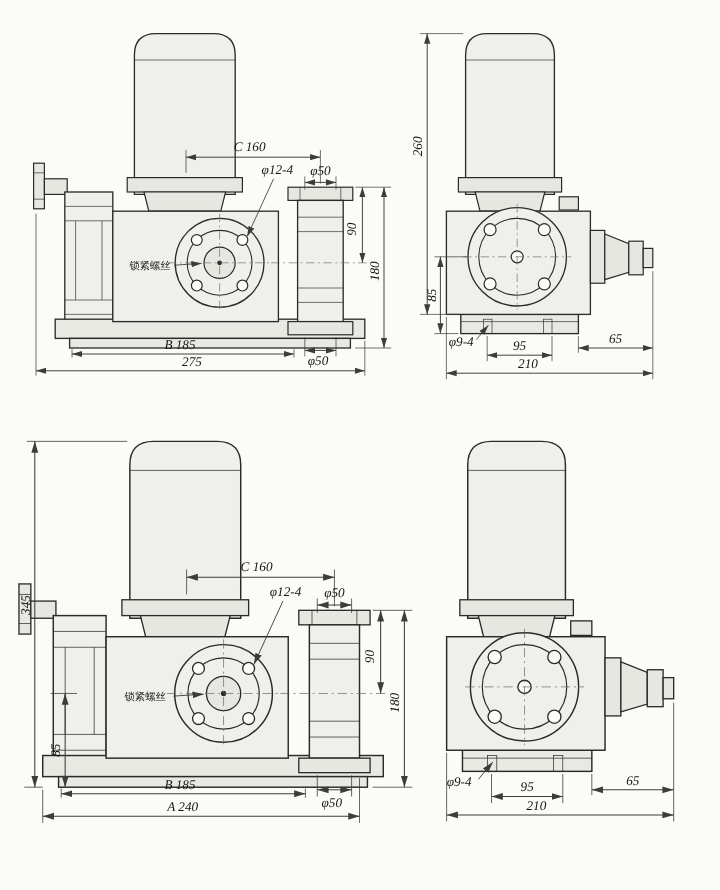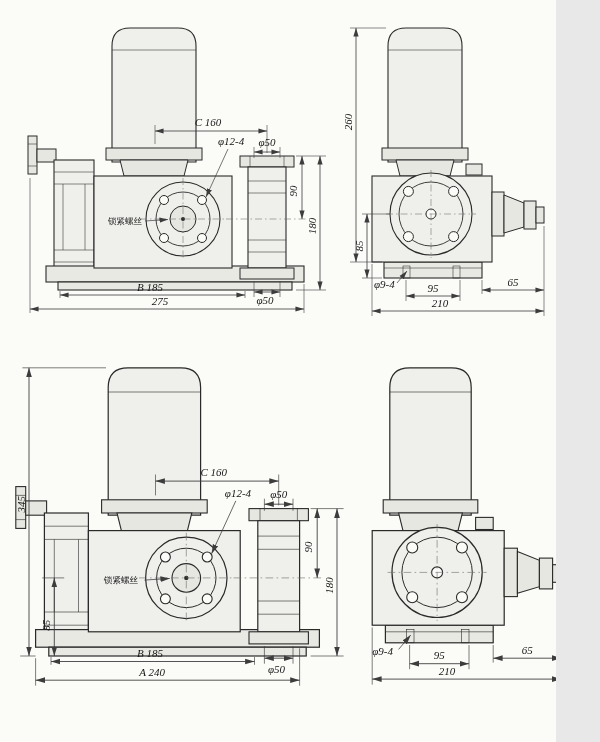--- a/index.html
+++ b/index.html
@@ -1,16 +1,16 @@
 <!DOCTYPE html>
 <html><head>
 <meta charset="utf-8">
 <style>
   html,body{margin:0;padding:0;background:#e8e8e8;}
-  .page{width:556px;height:742px;background:#fbfbf8;overflow:hidden;}
+  .page{width:600px;height:742px;background:#fbfbf8;overflow:hidden;}
   svg{display:block;}
   .p0{fill:#fbfbf8;stroke:#2a2a2a;stroke-width:1;}
   .p1{fill:#efefeb;stroke:#2a2a2a;stroke-width:1.1;}
   .p2{fill:#e7e7e2;stroke:#2a2a2a;stroke-width:1;}
   .p3{fill:#e9e9e4;stroke:#2a2a2a;stroke-width:1.1;}
   .ln{fill:none;stroke:#2a2a2a;stroke-width:0.9;}
   .thin{fill:none;stroke:#2a2a2a;stroke-width:0.55;}
   .cl{fill:none;stroke:#6b6b6b;stroke-width:0.55;stroke-dasharray:7 3 1.5 3;}
   .dim{fill:none;stroke:#3c3c3c;stroke-width:0.8;}
   .ext{fill:none;stroke:#3c3c3c;stroke-width:0.6;}

